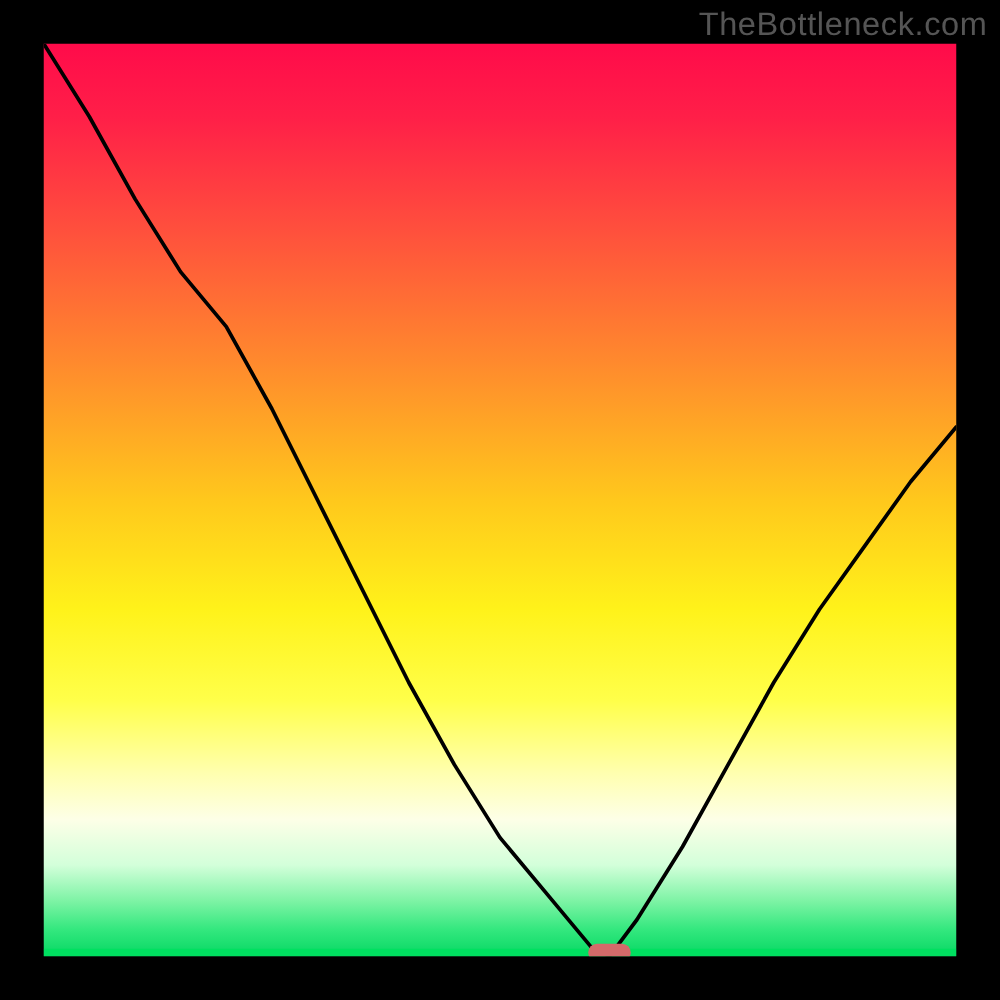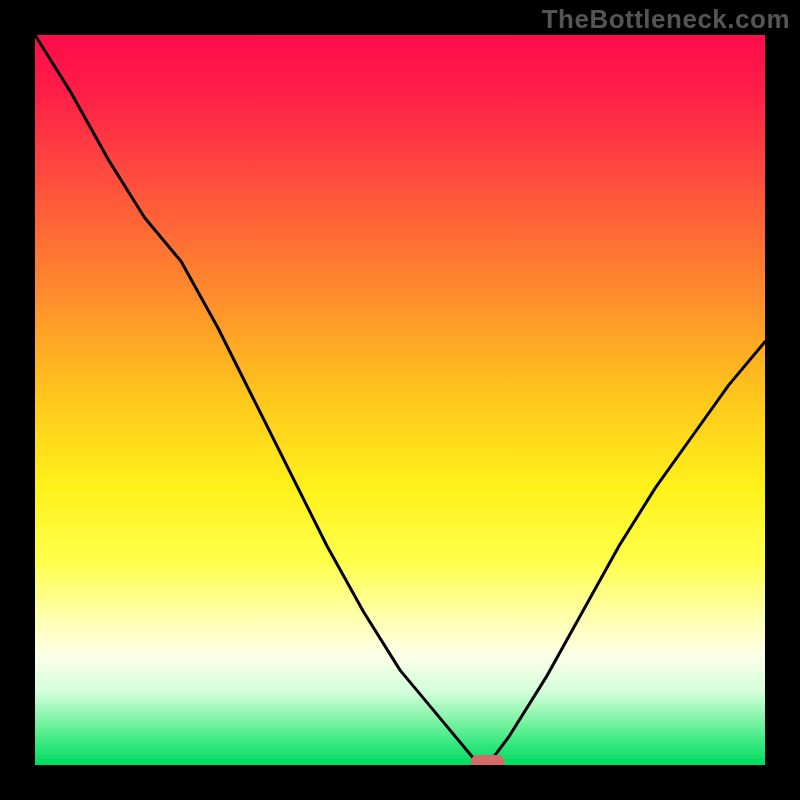--- a/index.html
+++ b/index.html
@@ -19,21 +19,21 @@
     position: absolute;
     top: 0;
     left: 0;
   }
   .watermark {
     position: absolute;
     top: 4px;
     right: 10px;
     font-family: Arial, Helvetica, sans-serif;
     font-size: 26px;
-    font-weight: 700;
+    font-weight: 400;
     color: #555555;
     letter-spacing: 0.5px;
     user-select: none;
   }
 </style>
 </head>
 <body>
 
 <div class="chart-container">
   <svg class="chart-svg" width="800" height="800" viewBox="0 0 800 800">

